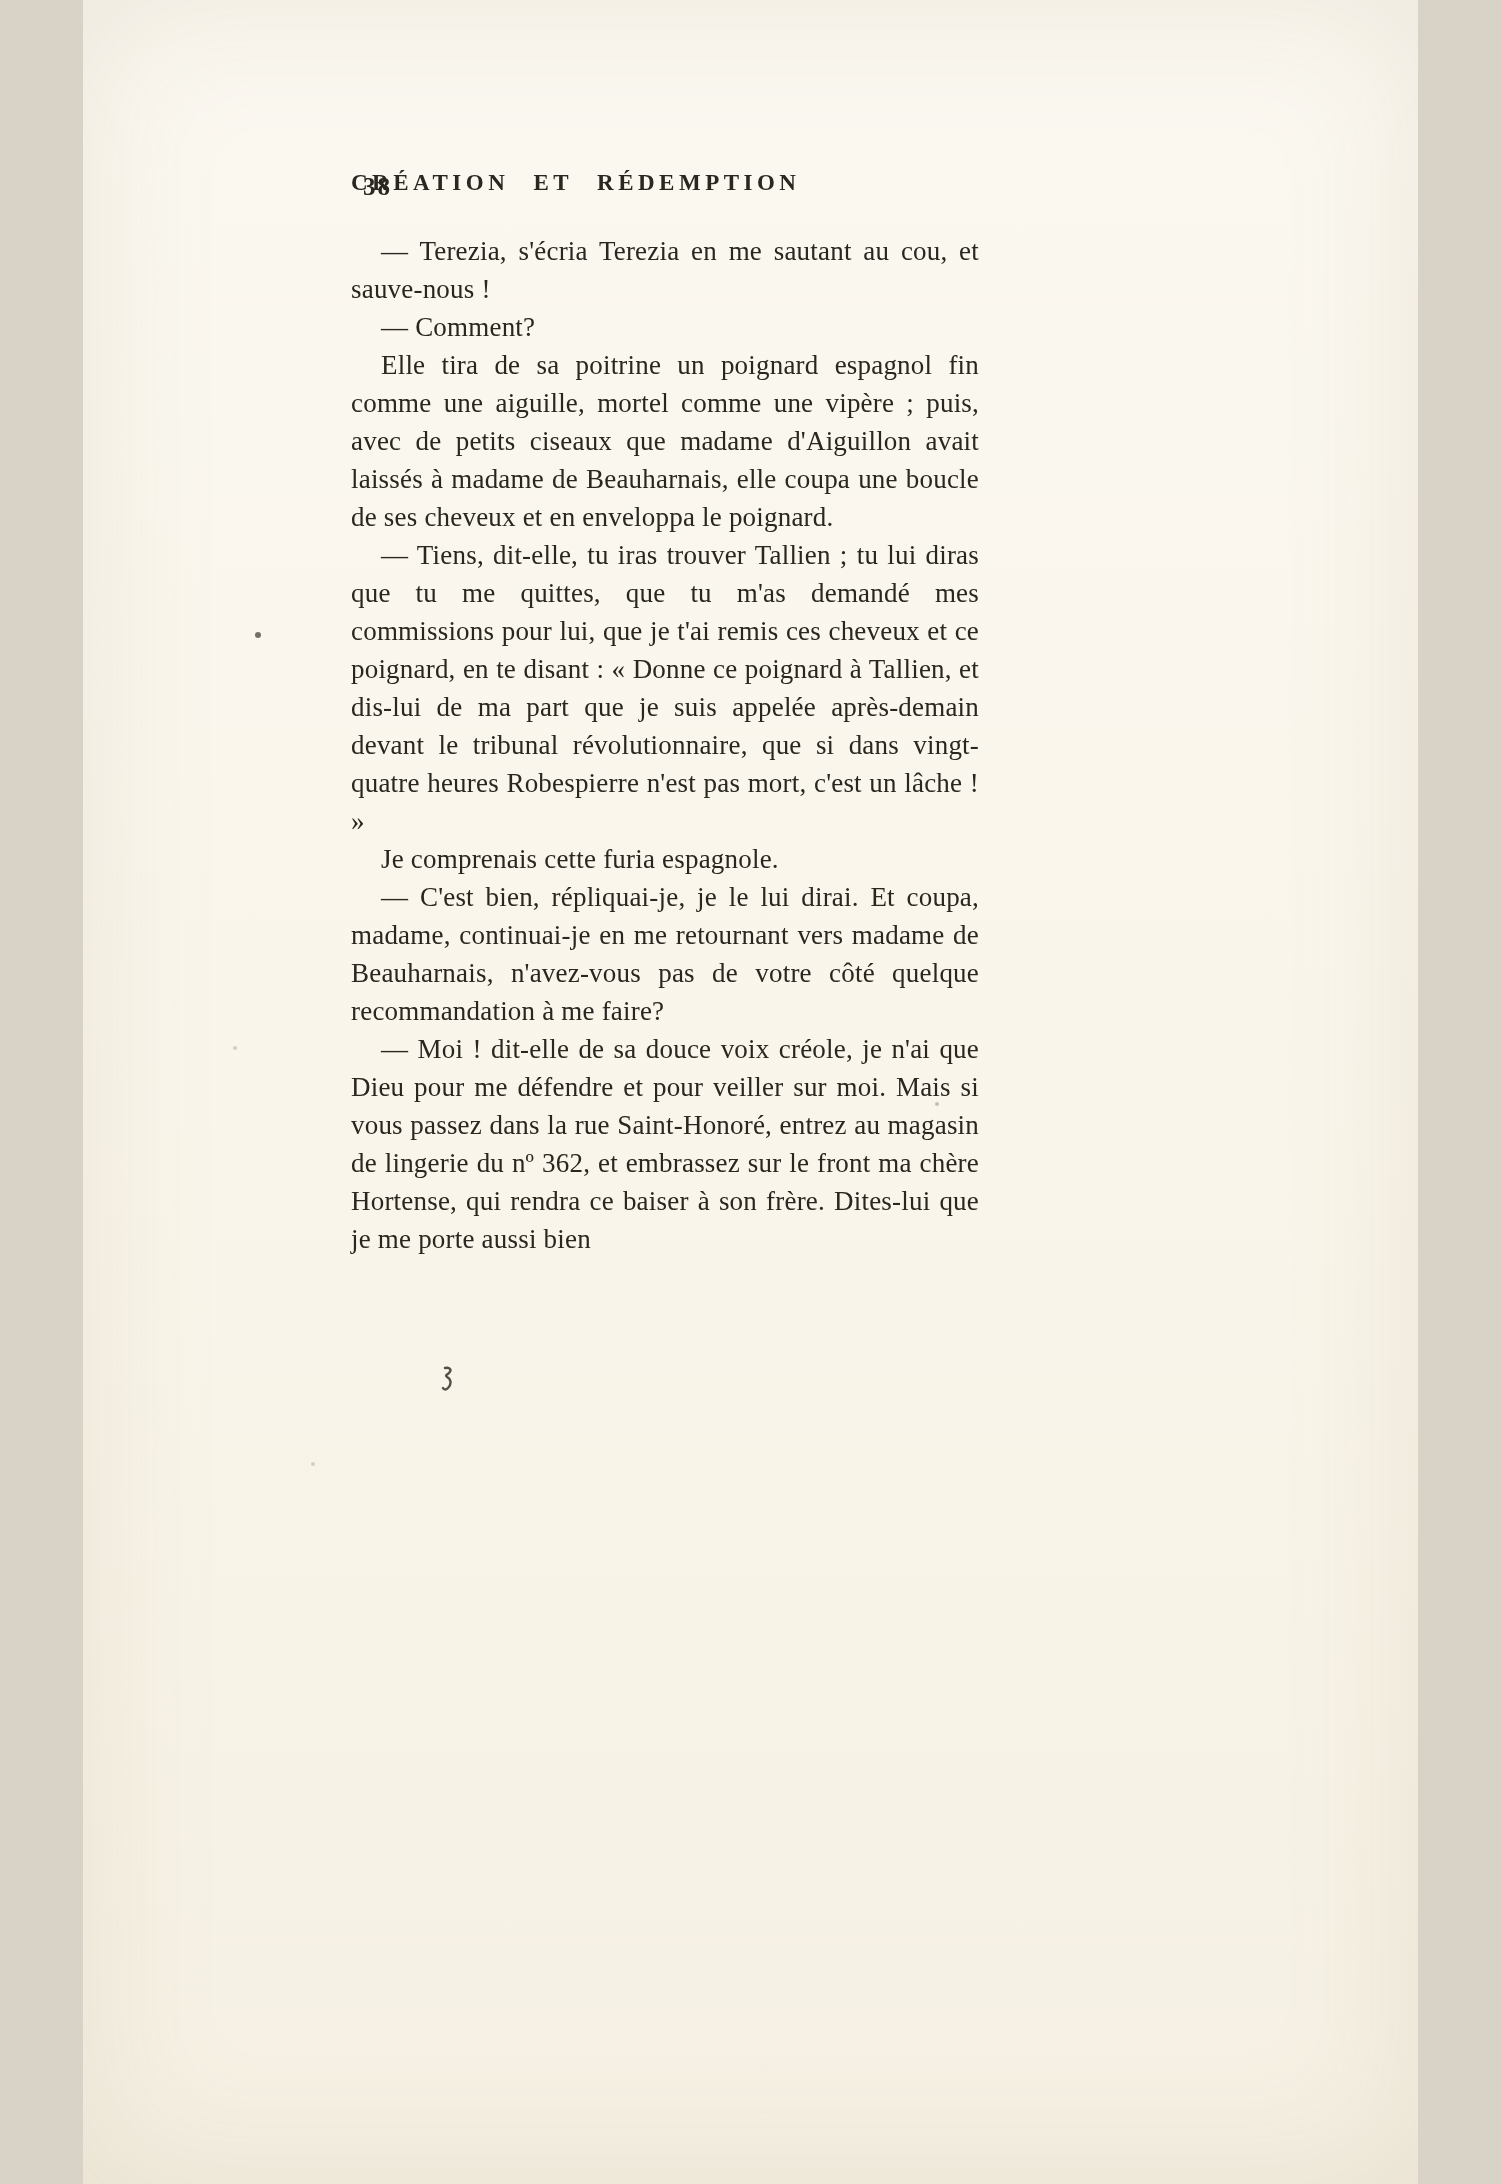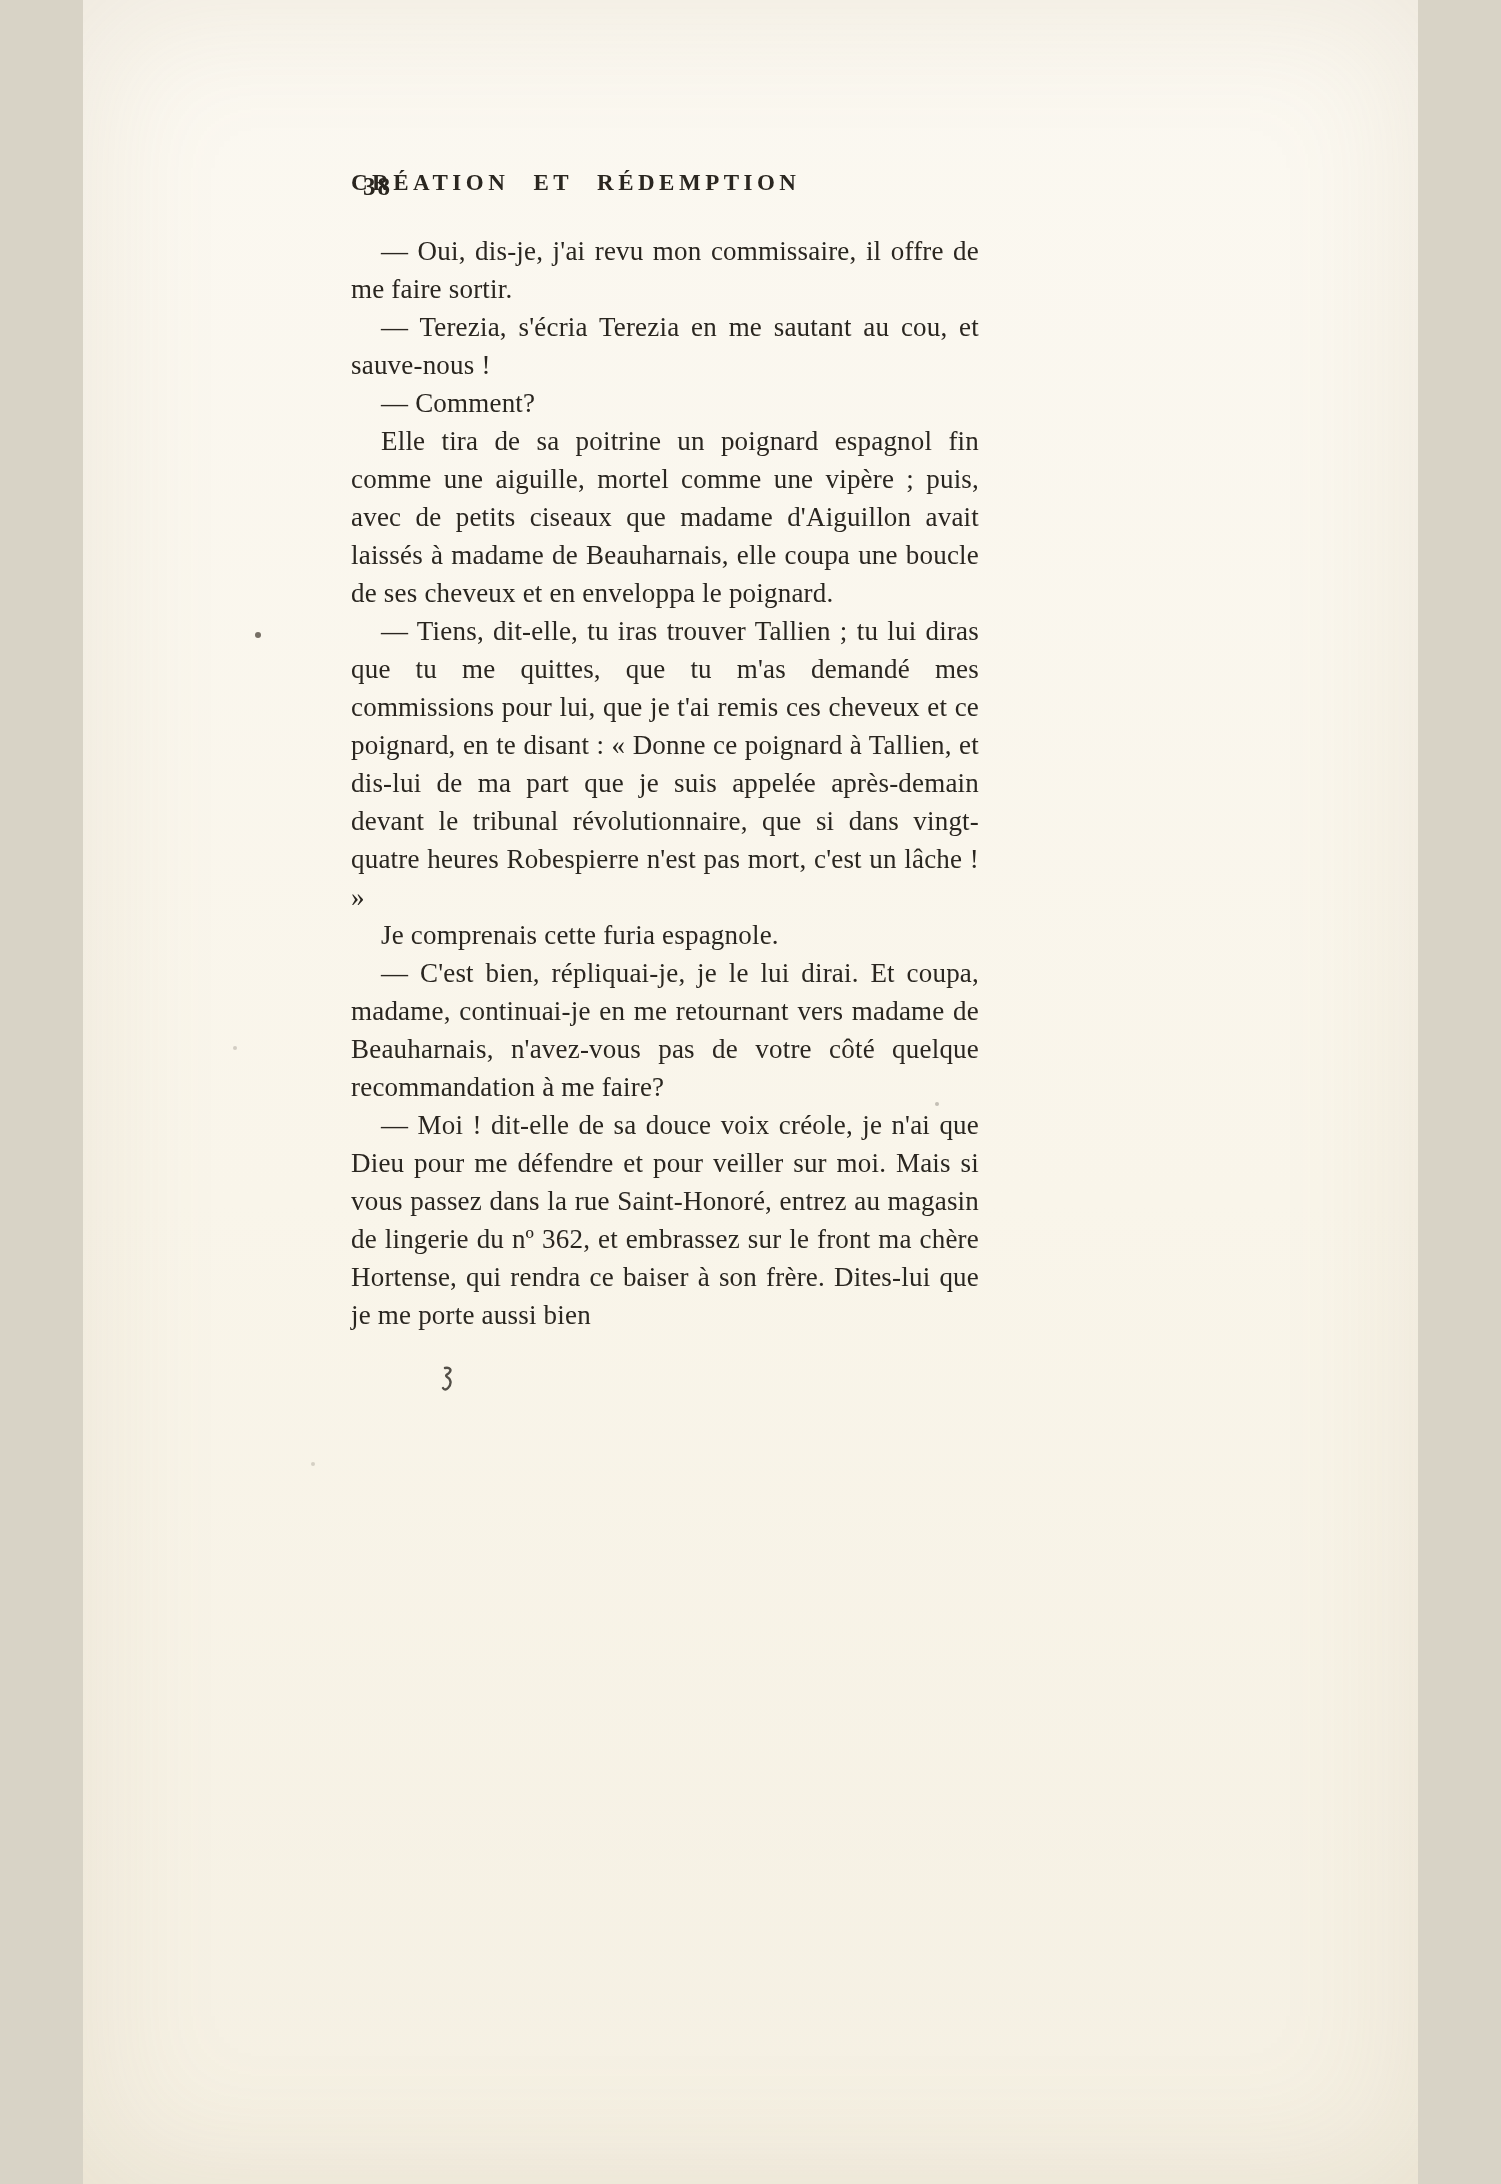--- a/index.html
+++ b/index.html
@@ -79,21 +79,20 @@
 <div class="page">
 
   <div class="text-column">
 
     <div class="page-header">
       <span class="page-number">38</span>
       <span class="running-title">CRÉATION ET RÉDEMPTION</span>
     </div>
 
     <div class="text-block">
-      <p>— Oui, dis-je, j'ai revu mon commissaire, il offre de me faire sortir.</p>
       <p>— Terezia, s'écria Terezia en me sautant au cou, et sauve-nous !</p>
       <p>— Comment?</p>
       <p>Elle tira de sa poitrine un poignard espagnol fin comme une aiguille, mortel comme une vipère ; puis, avec de petits ciseaux que madame d'Aiguillon avait laissés à madame de Beauharnais, elle coupa une boucle de ses cheveux et en enveloppa le poignard.</p>
       <p>— Tiens, dit-elle, tu iras trouver Tallien ; tu lui diras que tu me quittes, que tu m'as demandé mes commissions pour lui, que je t'ai remis ces cheveux et ce poignard, en te disant : « Donne ce poignard à Tallien, et dis-lui de ma part que je suis appelée après-demain devant le tribunal révolutionnaire, que si dans vingt-quatre heures Robespierre n'est pas mort, c'est un lâche ! »</p>
       <p>Je comprenais cette furia espagnole.</p>
       <p>— C'est bien, répliquai-je, je le lui dirai. Et coupa, madame, continuai-je en me retournant vers madame de Beauharnais, n'avez-vous pas de votre côté quelque recommandation à me faire?</p>
       <p>— Moi ! dit-elle de sa douce voix créole, je n'ai que Dieu pour me défendre et pour veiller sur moi. Mais si vous passez dans la rue Saint-Honoré, entrez au magasin de lingerie du nº 362, et embrassez sur le front ma chère Hortense, qui rendra ce baiser à son frère. Dites-lui que je me porte aussi bien</p>
     </div>
 
   </div>

